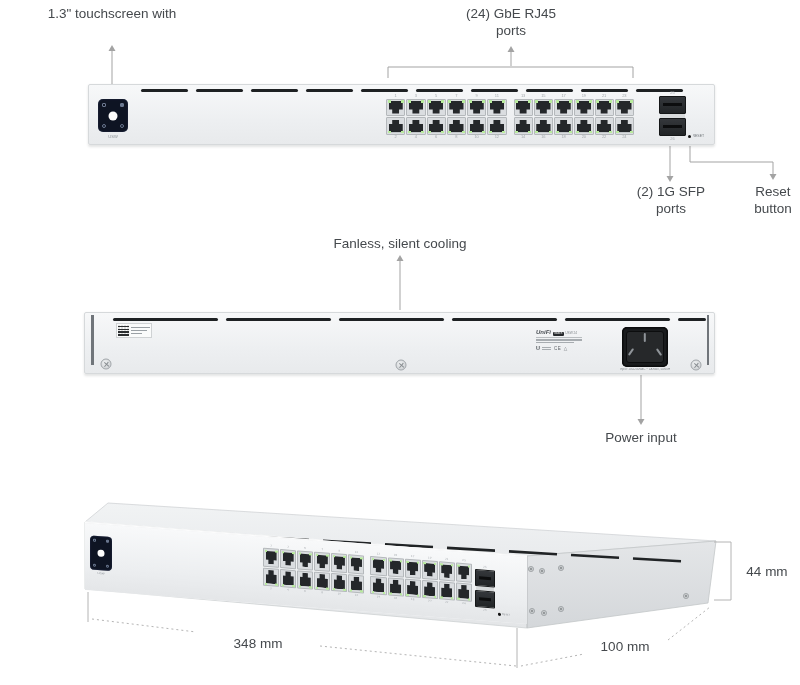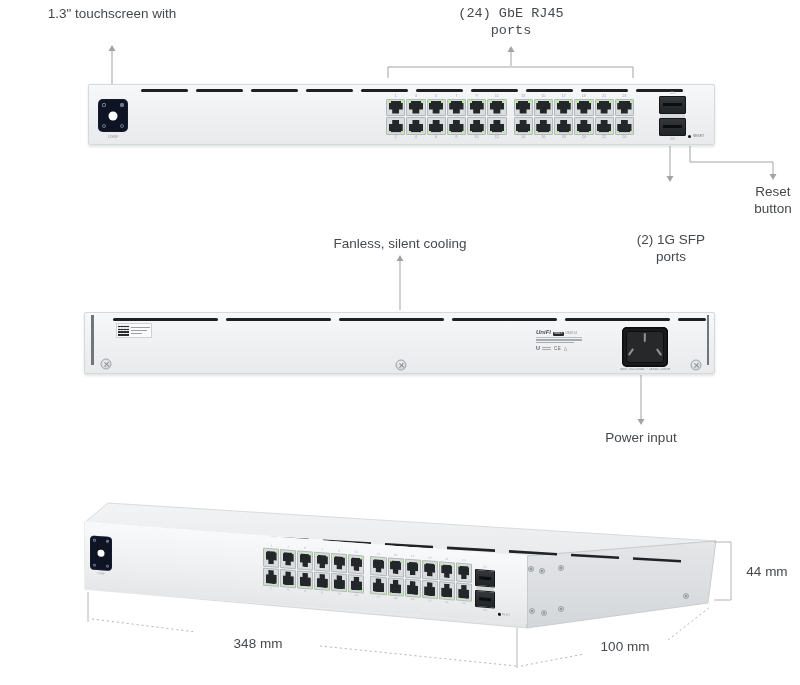--- a/index.html
+++ b/index.html
@@ -3,22 +3,22 @@
 <meta charset="utf-8">
 <style>
   html,body{margin:0;padding:0;background:#fff;}
   .canvas{position:relative;width:800px;height:685px;background:#ffffff;overflow:hidden;
           font-family:"Liberation Sans",sans-serif;color:#45494d;}
   svg.overlay{position:absolute;left:0;top:0;z-index:1;}
   
   .co{position:absolute;z-index:3;font-size:13.5px;line-height:16.5px;text-align:center;color:#45494d;}
   .co div{white-space:nowrap;}
   #co-touch{left:32px;top:6px;width:160px;}
-  #co-rj45{left:431px;top:6px;width:160px;font-family:Liberation Mono, monospace;}
-  #co-sfp{left:591px;top:184px;width:160px;margin-top:48px;}
+  #co-rj45{left:431px;top:6px;width:160px;}
+  #co-sfp{left:591px;top:184px;width:160px;}
   #co-reset{left:693px;top:184px;width:160px;}
   #co-fanless{left:310px;top:236px;width:180px;}
   #co-power{left:561px;top:430px;width:160px;}
   #dim-w{left:198px;top:636px;width:120px;}
   #dim-d{left:565px;top:639px;width:120px;}
   #dim-h{left:707px;top:564px;width:120px;}
   
   .panel{position:absolute;z-index:2;background:linear-gradient(180deg,#f7f8f9,#edeff1 60%,#e8eaec);
          border:1px solid #d6d9db;border-radius:2px;box-shadow:0 1.5px 2.5px rgba(60,64,67,.14);}
   #front{left:88px;top:84px;width:625px;height:59px;}

